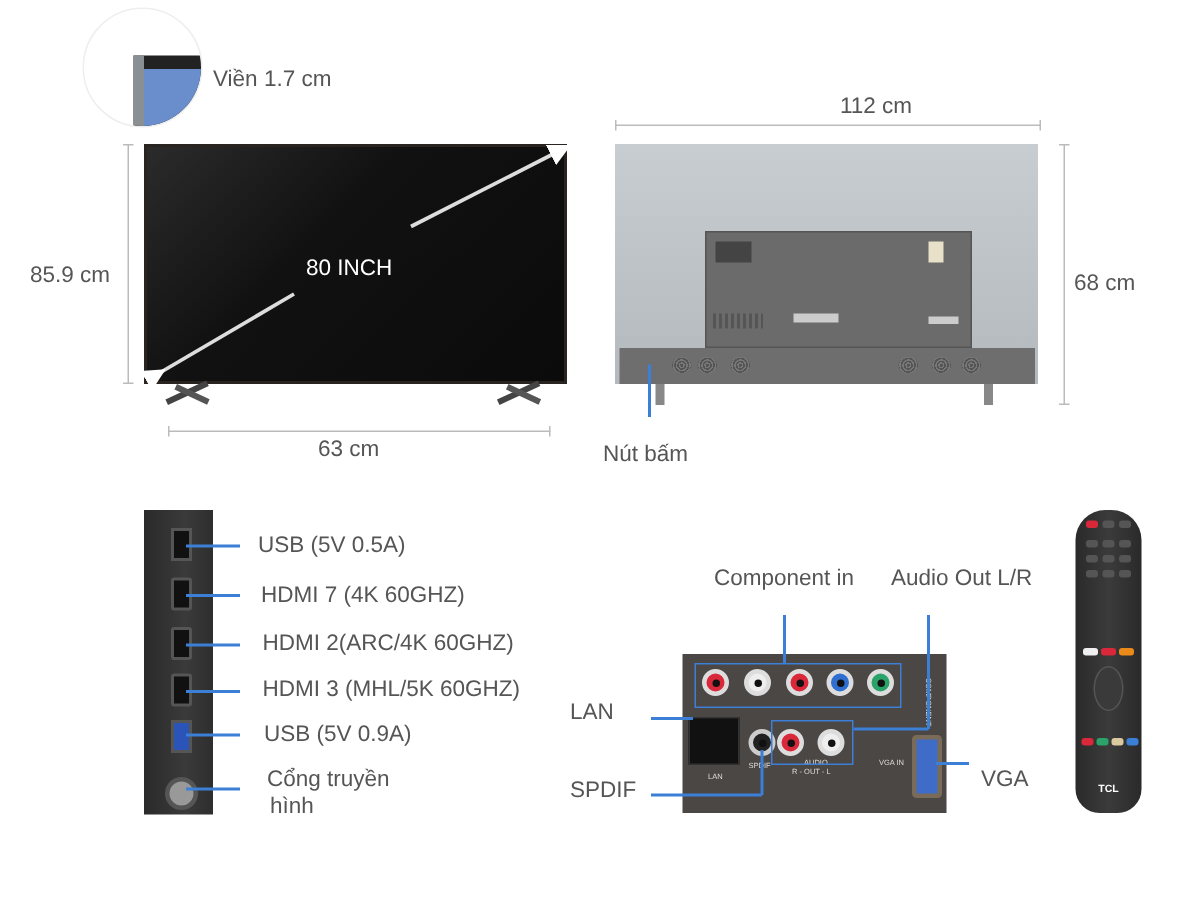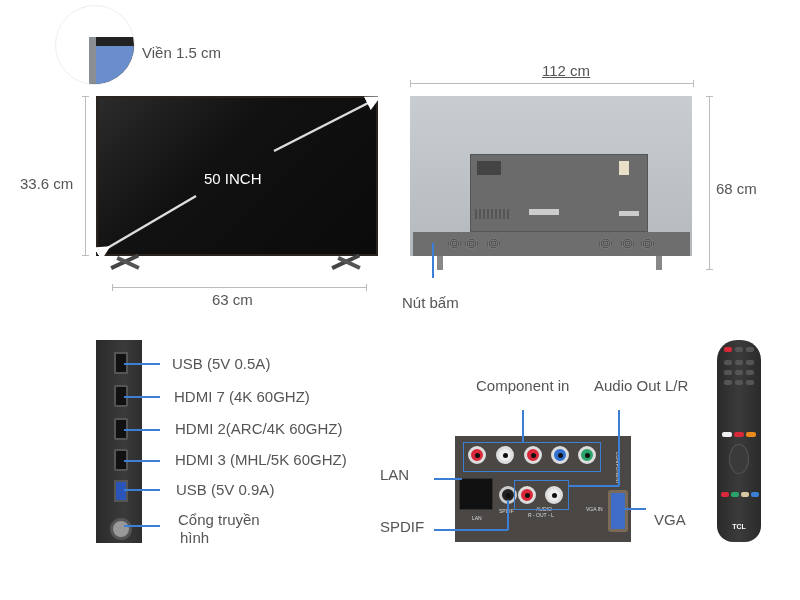--- a/index.html
+++ b/index.html
@@ -56,43 +56,43 @@
 </style>
 </head>
 <body>
 
 <div class="dim-line-h" style="left:85px; top:22px; width:16px;"></div>
 <div class="bezel-circle">
   <div class="bezel-frame"></div>
   <div class="bezel-side"></div>
   <div class="bezel-screen"></div>
 </div>
-<div class="label" style="left:142px; top:44px;">Viền 1.5 cm</div>
+<div class="label" style="left:142px; top:44px;">Viền 1.7 cm</div>
 
 <div class="dim-line-v" style="left:85px; top:96px; height:160px;"></div>
-<div class="label" style="left:20px; top:175px;">33.6 cm</div>
+<div class="label" style="left:20px; top:175px;">85.9 cm</div>
 
 <div class="tv-front"></div>
 <svg class="abs" style="left:96px; top:96px;" width="286" height="164">
   <defs>
     <marker id="ah" markerWidth="6" markerHeight="6" refX="3" refY="3" orient="auto">
       <path d="M0,0 L6,3 L0,6 Z" fill="#ffffff"></path>
     </marker>
   </defs>
   <line x1="8" y1="154" x2="100" y2="100" stroke="#ddd" stroke-width="2.5" marker-start="url(#ah)"></line>
   <line x1="178" y1="55" x2="278" y2="4" stroke="#ddd" stroke-width="2.5" marker-end="url(#ah)"></line>
 </svg>
-<div class="label" style="left:204px; top:170px; color:#fff; font-size:15px;">50 INCH</div>
+<div class="label" style="left:204px; top:170px; color:#fff; font-size:15px;">80 INCH</div>
 <div class="stand" style="left:112px; top:256px;"></div>
 <div class="stand" style="left:333px; top:256px;"></div>
 
 <div class="dim-line-h" style="left:112px; top:287px; width:255px;"></div>
 <div class="label" style="left:212px; top:291px;">63 cm</div>
 
-<div class="label" style="left:542px; top:62px;text-decoration:underline;">112 cm</div>
+<div class="label" style="left:560px; top:62px;">112 cm</div>
 <div class="dim-line-h" style="left:410px; top:83px; width:284px;"></div>
 
 <div class="tv-back"></div>
 <div class="back-panel">
   <div class="abs" style="left:6px; top:6px; width:24px; height:14px; background:#444;"></div>
   <div class="abs" style="left:148px; top:6px; width:10px; height:14px; background:#e8e0c8;"></div>
   <div class="abs" style="left:4px; top:54px; width:34px; height:10px; background:repeating-linear-gradient(90deg,#555 0 2px,#6b6b6b 2px 4px);"></div>
   <div class="abs" style="left:58px; top:54px; width:30px; height:6px; background:#ccc;"></div>
   <div class="abs" style="left:148px; top:56px; width:20px; height:5px; background:#ccc;"></div>
 </div>

